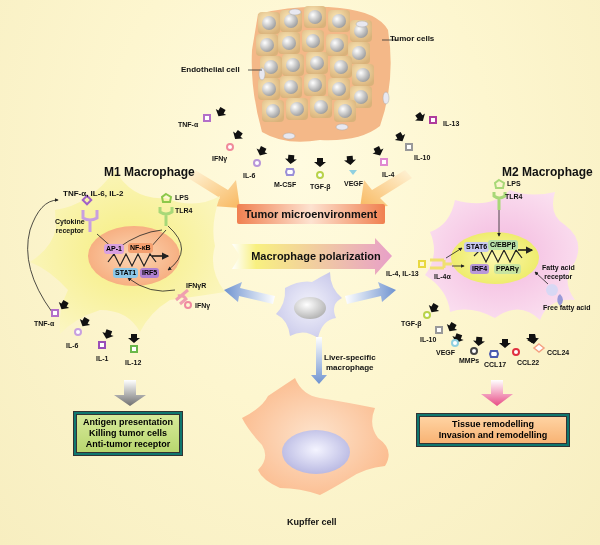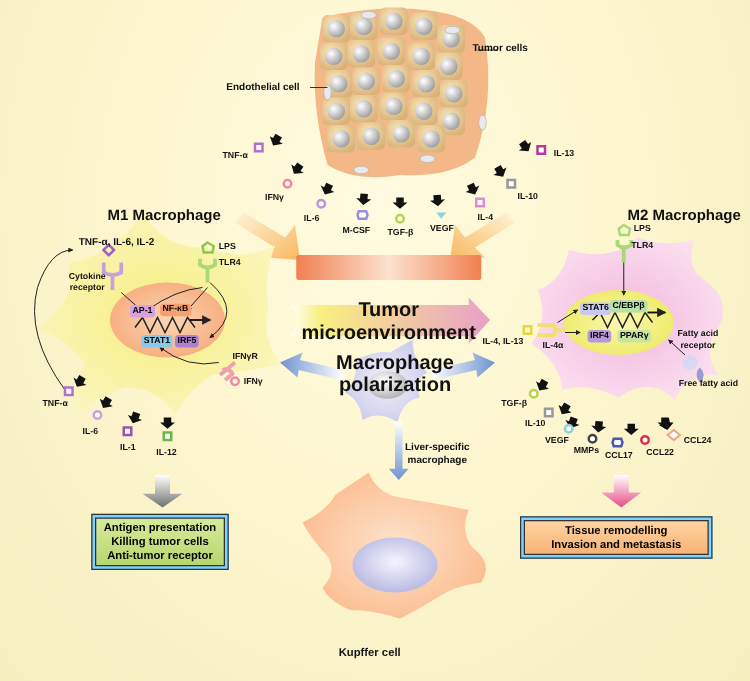--- a/index.html
+++ b/index.html
@@ -3,25 +3,25 @@
 <meta charset="utf-8">
 <style>
   html,body{margin:0;padding:0;}
   body{width:600px;height:545px;position:relative;overflow:hidden;
     background:radial-gradient(ellipse at 50% 30%, #fffbe0 0%, #fdf6cf 45%, #f7eec0 100%);
     font-family:"Liberation Sans",sans-serif;}
   #diagram{position:absolute;left:0;top:0;}
   .lbl{position:absolute;font-family:"Liberation Sans",sans-serif;font-weight:bold;color:#111;white-space:nowrap;line-height:1;}
   .s7{font-size:7px;} .s8{font-size:8px;} .s9{font-size:9px;}
   .title{font-size:12px;}
-  .box{position:absolute;border:1px solid #333;padding:2px;background:#7dd3fc;}
+  .box{position:absolute;border:1px solid #333;padding:2px;background:#0f766e;}
   .box .inner{border:1px solid #333;font-size:9px;font-weight:bold;text-align:center;line-height:11px;padding:2px 4px;}
   .box.green .inner{background:linear-gradient(#d7ea9a,#b8d66f);}
   .box.orange .inner{background:linear-gradient(#ffd3a2,#f8b374);}
-  .banner{position:absolute;font-weight:bold;font-size:16px;text-align:center;color:#111;margin-top:32px;}
+  .banner{position:absolute;font-weight:bold;font-size:11px;text-align:center;color:#111;}
   .tf{position:absolute;font-weight:bold;font-size:7px;padding:1px 2px;border-radius:3px;line-height:8px;}
 </style>
 </head>
 <body>
 
 <svg id="diagram" width="600" height="545" viewBox="0 0 600 545">
   <defs>
     <radialGradient id="tumorCell" cx="40%" cy="35%" r="70%">
       <stop offset="0" stop-color="#fbe8b8"></stop>
         <stop offset="1" stop-color="#d9b27a"></stop>
@@ -275,27 +275,27 @@
       <path d="M529,334 L535,334 L535,338 L538,338 L532,343 L526,338 L529,338 Z" fill="#111" transform="rotate(0 532 338)"></path>
       <circle cx="516" cy="352" r="3" fill="#fff" stroke="#e03040" stroke-width="2"></circle>
       <path d="M530,335 L536,335 L536,339 L539,339 L533,344 L527,339 L530,339 Z" fill="#111" transform="rotate(-10 533 339)"></path>
       <polygon points="539,344 544,348 539,352 534,348" fill="#fff" stroke="#f4a080" stroke-width="1.5"></polygon>
     </g>
 
   <path d="M124,380 L136,380 L136,395 L146,395 L130,406 L114,395 L124,395 Z" fill="url(#grayArrow)"></path>
   <path d="M491,380 L503,380 L503,394 L513,394 L497,406 L481,394 L491,394 Z" fill="url(#pinkArrow)"></path>
 </svg>
 
-<div class="lbl s8" style="left:378px;top:35px;">Tumor cells</div>
+<div class="lbl s8" style="left:390px;top:35px;">Tumor cells</div>
 <div class="lbl s8" style="left:181px;top:66px;">Endothelial cell</div>
 
 <div class="banner" style="left:237px;top:208px;width:148px;">Tumor microenvironment</div>
 <div class="banner" style="left:246px;top:250px;width:140px;">Macrophage polarization</div>
 
-<div class="lbl title" style="left:42px;top:166px;padding-left:44px;">M1 Macrophage</div>
+<div class="lbl title" style="left:60px;top:166px;padding-left:44px;">M1 Macrophage</div>
 <div class="lbl s8" style="left:63px;top:190px;">TNF-α, IL-6, IL-2</div>
 <div class="lbl s7" style="left:55px;top:217px;text-align:center;white-space:pre;line-height:9px;">Cytokine
 receptor</div>
 <div class="lbl s7" style="left:175px;top:194px;">LPS</div>
 <div class="lbl s7" style="left:175px;top:207px;">TLR4</div>
 <div class="lbl s7" style="left:186px;top:282px;">IFNγR</div>
 <div class="lbl s7" style="left:195px;top:302px;">IFNγ</div>
 <div class="tf" style="left:104px;top:244px;background:#d8a0e0;">AP-1</div>
 <div class="tf" style="left:128px;top:243px;background:#f4a070;">NF-κB</div>
 <div class="tf" style="left:113px;top:268px;background:#8cc8e8;">STAT1</div>
@@ -309,33 +309,33 @@
 <div class="lbl s7" style="left:542px;top:263px;text-align:center;white-space:pre;line-height:9px;">Fatty acid
 receptor</div>
 <div class="lbl s7" style="left:543px;top:304px;">Free fatty acid</div>
 <div class="tf" style="left:464px;top:242px;background:#c8c8f0;">STAT6</div>
 <div class="tf" style="left:488px;top:240px;background:#b8e0a8;">C/EBPβ</div>
 <div class="tf" style="left:470px;top:264px;background:#b898d8;">IRF4</div>
 <div class="tf" style="left:494px;top:264px;background:#c8e4a0;">PPARγ</div>
 
 <div class="lbl s8" style="left:324px;top:353px;text-align:center;white-space:pre;line-height:10px;">Liver-specific
 macrophage</div>
-<div class="lbl s9" style="left:271px;top:518px;">Kupffer cell</div>
+<div class="lbl s9" style="left:287px;top:518px;">Kupffer cell</div>
 
 <div class="box green" style="left:73px;top:411px;width:104px;">
   <div class="inner">
     <div>Antigen presentation</div>
     <div>Killing tumor cells</div>
     <div>Anti-tumor receptor</div>
   </div>
 </div>
 <div class="box orange" style="left:416px;top:413px;width:148px;">
   <div class="inner">
     <div>Tissue remodelling</div>
-    <div>Invasion and metastasis</div>
+    <div>Invasion and remodelling</div>
   </div>
 </div>
 
 <div id="labelLayer">
     <div class="lbl s7" style="left: 178px; top: 121px;">TNF-α</div>
     <div class="lbl s7" style="left: 212px; top: 155px;">IFNγ</div>
     <div class="lbl s7" style="left: 243px; top: 172px;">IL-6</div>
     <div class="lbl s7" style="left: 274px; top: 181px;">M-CSF</div>
     <div class="lbl s7" style="left: 310px; top: 183px;">TGF-β</div>
     <div class="lbl s7" style="left: 344px; top: 180px;">VEGF</div>

